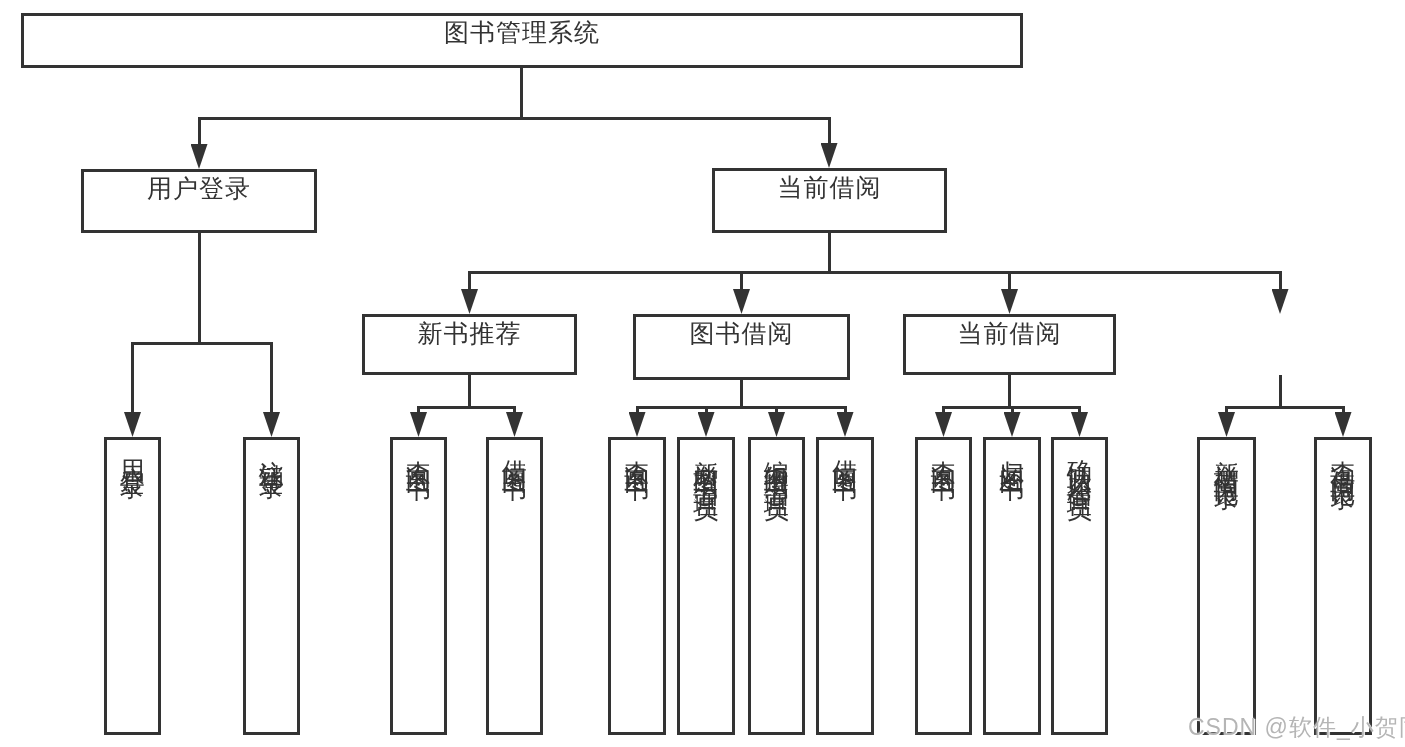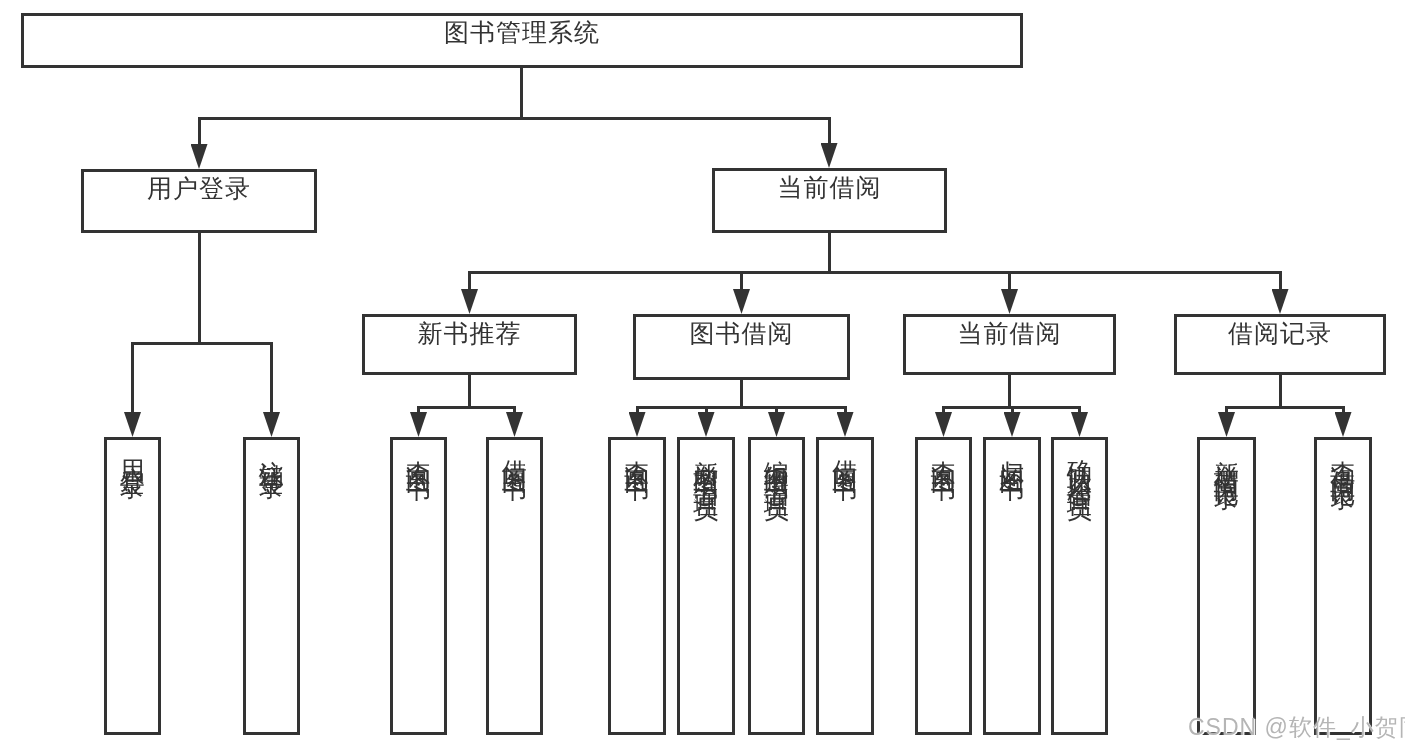--- a/index.html
+++ b/index.html
@@ -122,23 +122,20 @@
     </div>
     <div class="box" style="left: 362px; top: 314px; width: 215px; height: 61px;">
       <span class="lbl">新书推荐</span>
     </div>
     <div class="box" style="left: 633px; top: 314px; width: 217px; height: 66px;">
       <span class="lbl">图书借阅</span>
     </div>
     <div class="box" style="left: 903px; top: 314px; width: 213px; height: 61px;">
       <span class="lbl">当前借阅</span>
     </div>
-    <div class="box" style="left: 1174px; top: 314px; width: 212px; height: 61px;">
-      <span class="lbl">借阅记录</span>
-    </div>
     <div class="box vertical" style="left: 104px; top: 437px; width: 57px; height: 298px;">
       <span class="lbl">用户登录</span>
     </div>
     <div class="box vertical" style="left: 243px; top: 437px; width: 57px; height: 298px;">
       <span class="lbl">注销登录</span>
     </div>
     <div class="box vertical" style="left: 390px; top: 437px; width: 57px; height: 298px;">
       <span class="lbl">查询图书</span>
     </div>
     <div class="box vertical" style="left: 486px; top: 437px; width: 57px; height: 298px;">

